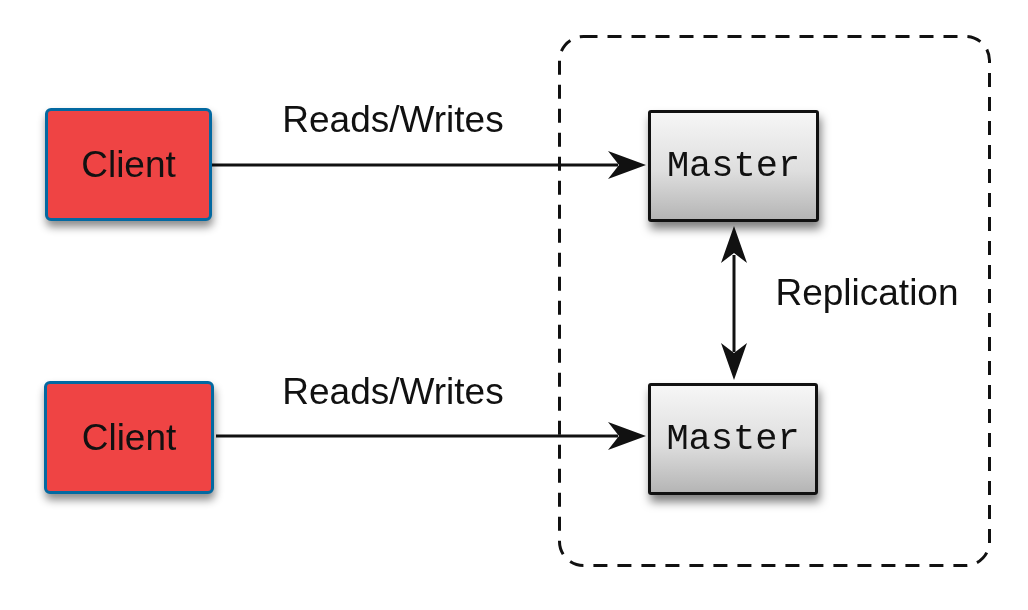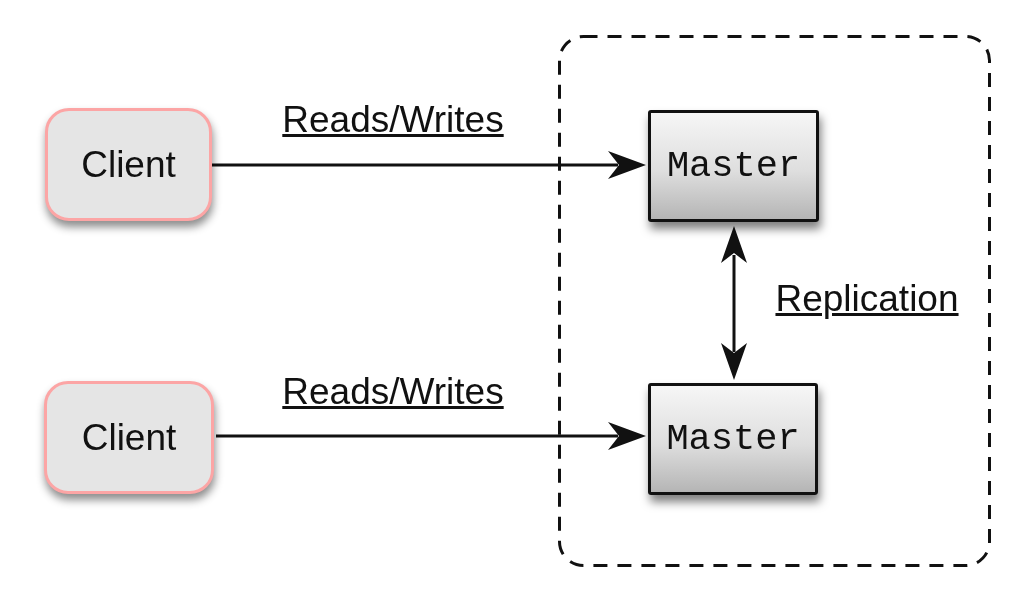--- a/index.html
+++ b/index.html
@@ -27,48 +27,47 @@
     position: absolute;
     display: flex;
     align-items: center;
     justify-content: center;
     font-size: 37px;
     line-height: 1;
     color: #111111;
     box-sizing: border-box;
   }
   .client {
-    background: #e5e5e5;
-    border: 3px solid #fca5a5;
-    border-radius: 24px;
+    background: #ef4444;
+    border: 3px solid #0369a1;
+    border-radius: 6px;
     box-shadow: 1px 6px 9px rgba(0,0,0,0.45);
   }
   .client-top    { left: 45px;  top: 108px; width: 167px; height: 113px; }
   .client-bottom { left: 44px;  top: 381px; width: 170px; height: 113px; }
   .master {
     background: linear-gradient(180deg, #f6f6f6 0%, #dedede 55%, #b5b5b5 100%);
     border: 3px solid #111111;
     border-radius: 3px;
     box-shadow: 2px 7px 10px rgba(0,0,0,0.5);
     font-family: Liberation Mono, monospace;
   }
   .master-top    { left: 648px; top: 110px; width: 171px; height: 112px; }
   .master-bottom { left: 648px; top: 383px; width: 170px; height: 112px; }
   .edge-label {
     position: absolute;
     font-size: 37px;
     line-height: 1.1;
     text-align: center;
     color: #111111;
     white-space: nowrap;
-    text-decoration: underline;
   }
   .label-rw-top    { left: 243px; top: 100px; width: 300px; }
   .label-rw-bottom { left: 243px; top: 372px; width: 300px; }
-  .label-repl      { left: 761px; top: 279px; width: 212px; }
+  .label-repl      { left: 761px; top: 273px; width: 212px; }
 </style>
 </head>
 <body>
 
 <div class="canvas">
 
   <svg class="overlay" viewBox="0 0 1028 610" xmlns="http://www.w3.org/2000/svg">
 
     <rect x="559.5" y="36.5" width="430" height="529" rx="24" ry="24" fill="none" stroke="#111111" stroke-width="3" stroke-dasharray="14 10"></rect>
 

